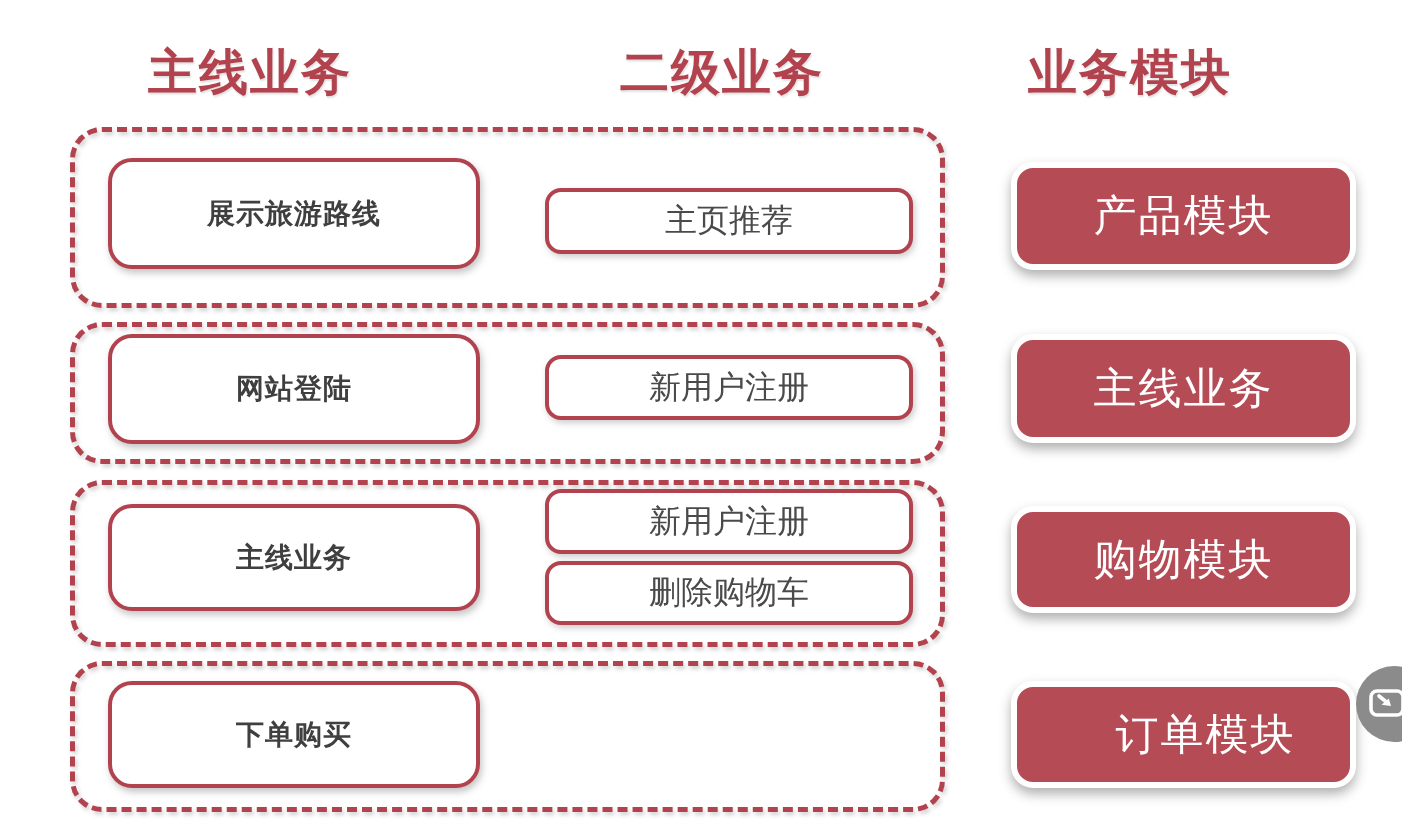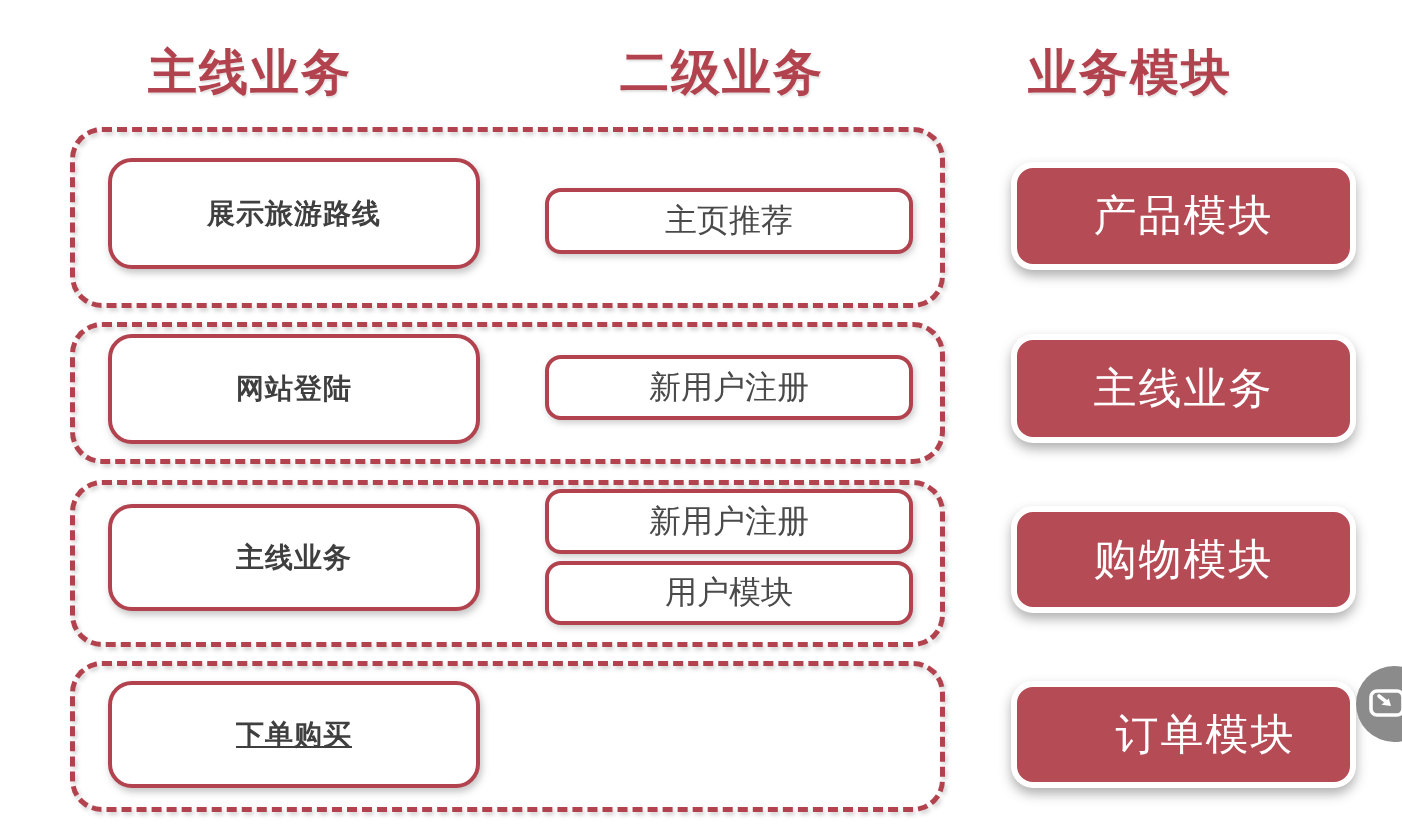--- a/index.html
+++ b/index.html
@@ -45,21 +45,21 @@
     border:4px solid var(--accent-red);
     border-radius:24px;
     display:flex;align-items:center;justify-content:center;
     font-size:28px;font-weight:bold;color:var(--dark-text);
     letter-spacing:1px;
     box-shadow:2px 4px 7px rgba(90,90,90,0.35);
   }
   .main-0{top:158px;height:111px;}
   .main-1{top:334px;height:110px;}
   .main-2{top:504px;height:107px;}
-  .main-3{top:681px;height:107px;text-decoration:underline;}
+  .main-3{top:681px;height:107px;}
   .sec-box{
     position:absolute;left:545px;width:368px;
     background:#ffffff;
     border:4px solid var(--accent-red);
     border-radius:16px;
     display:flex;align-items:center;justify-content:center;
     font-size:32px;color:var(--secondary-text);
     box-shadow:2px 3px 6px rgba(90,90,90,0.30);
   }
   .sec-0-0{top:151px;height:66px;margin-top:37px;}
@@ -109,21 +109,21 @@
   <div class="main-box main-0">展示旅游路线</div>
   <div class="sec-box sec-0-0">主页推荐</div>
   <div class="module-box mod-0">产品模块</div>
 
   <div class="main-box main-1">网站登陆</div>
   <div class="sec-box sec-1-0">新用户注册</div>
   <div class="module-box mod-1">主线业务</div>
 
   <div class="main-box main-2">主线业务</div>
   <div class="sec-box sec-2-0">新用户注册</div>
-  <div class="sec-box sec-2-1">用户模块</div>
+  <div class="sec-box sec-2-1">删除购物车</div>
   <div class="module-box mod-2">购物模块</div>
 
   <div class="main-box main-3">下单购买</div>
   <div class="module-box mod-3">订单模块</div>
 
   <button class="fab">
     <span>
       <svg width="40" height="34" viewBox="0 0 40 34" fill="none" xmlns="http://www.w3.org/2000/svg">
         <rect x="4" y="5" width="32" height="24" rx="6" stroke="#ffffff" stroke-width="3.6" fill="none"></rect>
         <line x1="12" y1="10" x2="20" y2="16.5" stroke="#ffffff" stroke-width="3.6" stroke-linecap="round"></line>

